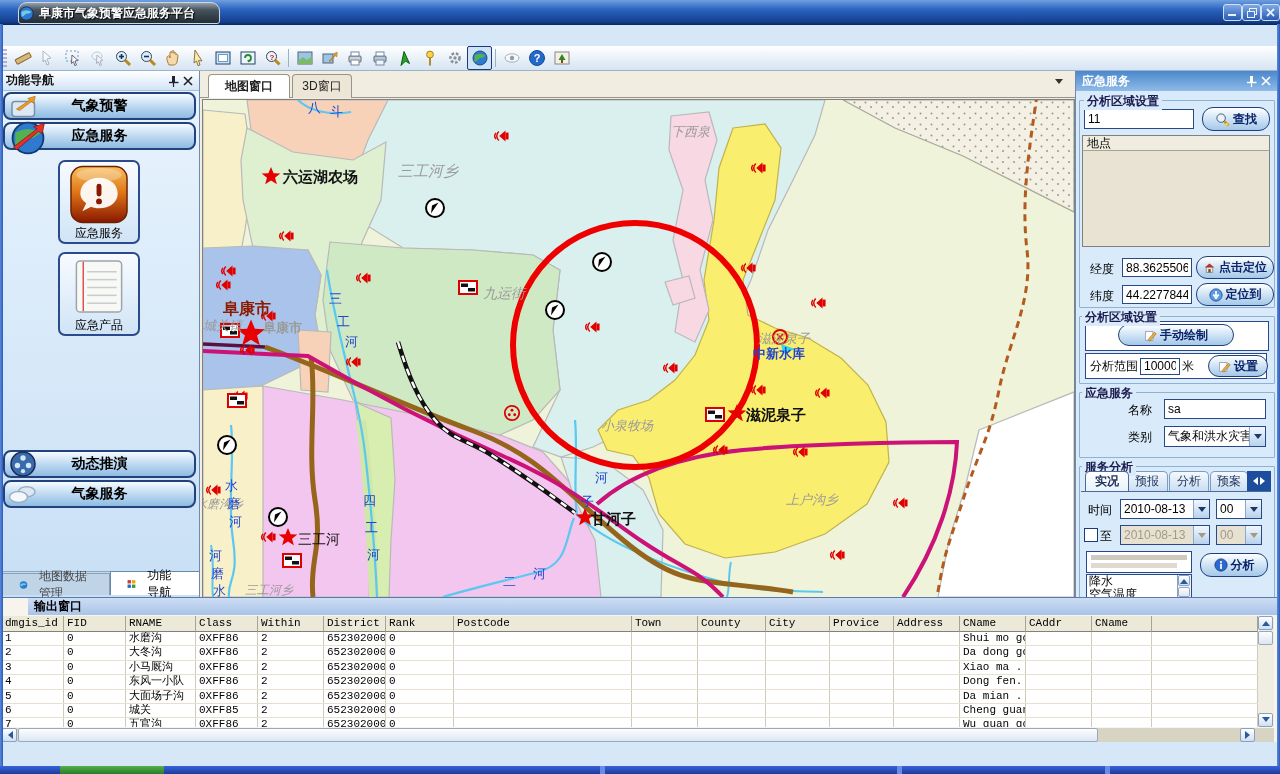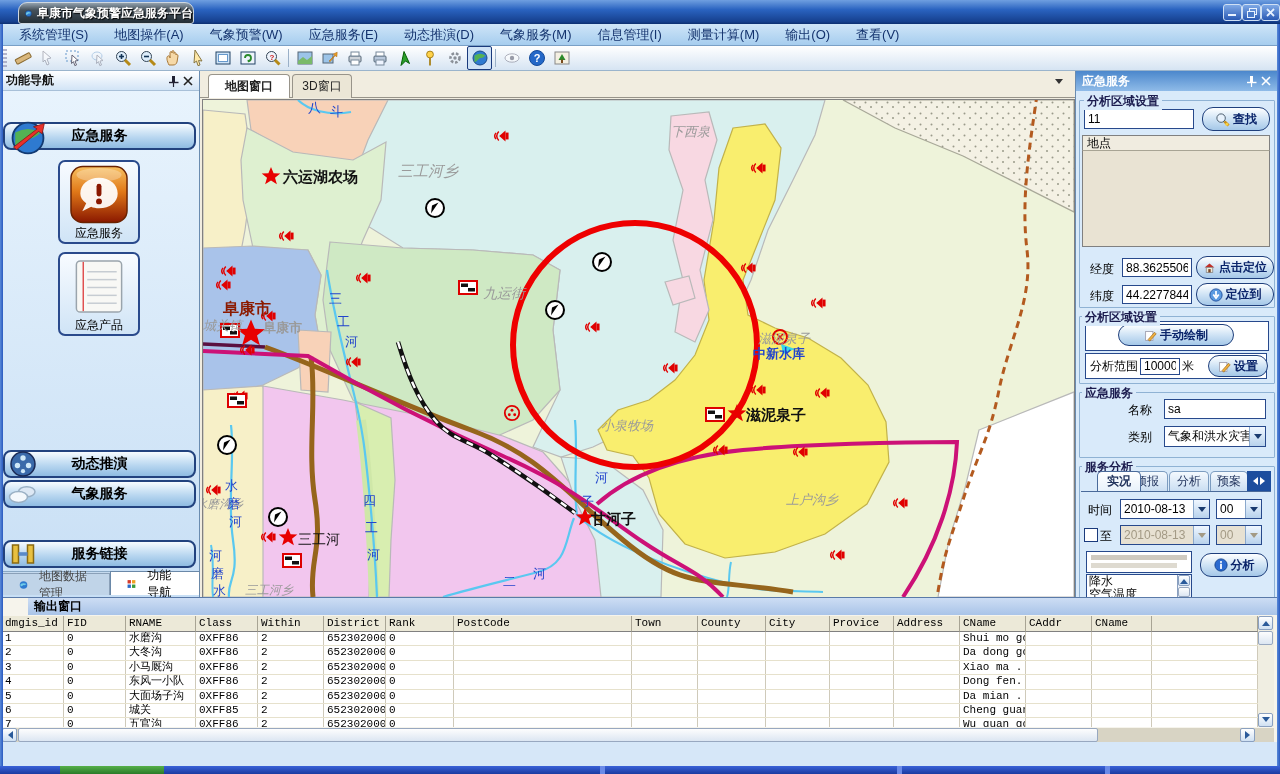--- a/index.html
+++ b/index.html
@@ -3,23 +3,23 @@
 <meta charset="utf-8">
 <style>
   html,body{margin:0;padding:0;background:#000;}
   #win{position:relative;width:1280px;height:774px;overflow:hidden;
        font-family:"Liberation Sans","DejaVu Sans",sans-serif;font-size:12px;
        background:#d6e7f8;cursor:default;}
   .abs{position:absolute;}
   
   #titlebar{position:absolute;left:0;top:0;width:1280px;height:24px;
     background:linear-gradient(#6f9fe0,#2a63c0 40%,#16408e 90%,#0c2f70);border-bottom:1px solid #0a2a66;}
-  #titletab{position:absolute;left:18px;top:2px;width:176px;height:22px;border-radius:9px 9px 3px 3px;
+  #titletab{position:absolute;left:18px;top:2px;width:202px;height:22px;border-radius:9px 9px 3px 3px;
     background:linear-gradient(#93a2ae,#46525c 35%,#232e36);border:1px solid #cfd8e0;
-    display:flex;align-items:center;gap:5px;padding-left:6px;box-sizing:border-box;}
+    display:flex;align-items:center;gap:5px;box-sizing:border-box;}
   #titletab span{color:#fff;font-weight:bold;font-size:12px;text-shadow:1px 1px 1px #000;white-space:nowrap;}
   .winbtn{position:absolute;top:4px;width:17px;height:15px;border:1px solid #cfe0f4;border-radius:3px;
     background:linear-gradient(#7fa9e6,#2a5ab4);display:flex;align-items:center;justify-content:center;}
   
   #menubar{position:absolute;left:0;top:24px;width:1280px;height:22px;
     background:linear-gradient(#cfe5f8,#a6cdee);border-bottom:1px solid #7aa0c6;display:flex;align-items:center;padding-left:6px;box-sizing:border-box;}
   .menu-item{padding:0 13px;font-size:13px;color:#14336e;line-height:21px;white-space:nowrap;}
   
   #toolbar{position:absolute;left:0;top:46px;width:1280px;height:25px;
     background:linear-gradient(#ffffff,#d6e4f3);border-bottom:1px solid #9ab4cc;display:flex;align-items:center;padding-left:2px;box-sizing:border-box;}
@@ -132,32 +132,20 @@
           <rect x="0.5" y="3.5" width="7" height="6" fill="#4a7ac8" stroke="#e8f2ff"></rect>
         </svg>
       </div>
     <div class="winbtn" style="left:1261px">
         <svg width="9" height="9">
           <path d="M1,1 L8,8 M8,1 L1,8" stroke="#e8f2ff" stroke-width="1.8"></path>
         </svg>
       </div>
   </div>
 
-  <div id="menubar">
-      <div class="menu-item">系统管理(S)</div>
-      <div class="menu-item">地图操作(A)</div>
-      <div class="menu-item">气象预警(W)</div>
-      <div class="menu-item">应急服务(E)</div>
-      <div class="menu-item">动态推演(D)</div>
-      <div class="menu-item">气象服务(M)</div>
-      <div class="menu-item">信息管理(I)</div>
-      <div class="menu-item">测量计算(M)</div>
-      <div class="menu-item">输出(O)</div>
-      <div class="menu-item">查看(V)</div>
-    </div>
 
   <div id="toolbar">
       <div class="grip"></div>
       <div class="tbtn">
         <svg viewBox="0 0 18 18" width="18" height="18">
           <rect x="1" y="7" width="16" height="5" rx="1" transform="rotate(-28 9 9)" fill="#d9b77c" stroke="#8a6a30"></rect>
         </svg>
       </div>
       <div class="tbtn">
         <svg viewBox="0 0 18 18" width="18" height="18">
@@ -306,20 +294,27 @@
       <svg width="14" height="14">
           <rect x="5" y="2" width="3" height="6" fill="#223"></rect>
           <line x1="2" y1="8.5" x2="11.5" y2="8.5" stroke="#223" stroke-width="1.4"></line>
           <line x1="6.5" y1="9" x2="6.5" y2="13" stroke="#223" stroke-width="1.2"></line>
         </svg>
       <svg width="14" height="14">
           <path d="M3,3 L11,11 M11,3 L3,11" class="icon-x"></path>
         </svg>
     </div>
 
+    <div class="lp-btn" style="top:21px">
+      <span class="bicon"><svg width="34" height="30" viewBox="0 0 20 20">
+            <rect x="2" y="7" width="15" height="10" rx="2" fill="#dce8f4" stroke="#7890a8"></rect>
+            <path d="M5,12 L14,6 l-1.5,-1 5,-1.5 -1,4.5 -1.5,-1 -8,6z" fill="#f49a20" stroke="#a06a10" stroke-width=".4"></path>
+          </svg></span>
+      <span>气象预警</span>
+    </div>
     <div class="lp-btn" style="top:51px">
       <span class="bicon" style="top:-6px"><svg width="42" height="40" viewBox="0 0 22 22">
             <circle cx="11" cy="11" r="8.5" fill="#2e7ad0" stroke="#123a72"></circle>
             <path d="M4,8 Q11,4 18,8 Q14,12 11,11 Q7,14 4,15 Z" fill="#53b153"></path>
             <path d="M3,16 L16,6 l-2,-1.2 6,-1.8 -1.2,5.6 -2,-1.2 -12,10z" fill="#e8302a" stroke="#7a1410" stroke-width=".4"></path>
           </svg></span>
       <span>应急服务</span>
     </div>
 
     <div class="bigbtn" style="top:89px">
@@ -363,28 +358,20 @@
             <circle cx="10" cy="14.8" r="1.4" fill="#cfe8f8"></circle>
           </svg></span>
       <span>动态推演</span>
     </div>
     <div class="lp-btn" style="top:409px">
       <span class="bicon"><svg width="32" height="30" viewBox="0 0 20 20">
             <ellipse cx="12.5" cy="8.5" rx="5.5" ry="3.4" fill="#dde8f4" stroke="#9ab0c4"></ellipse>
             <ellipse cx="7" cy="12" rx="6" ry="3.6" fill="#f4f8fc" stroke="#9ab0c4"></ellipse>
           </svg></span>
       <span>气象服务</span>
-    </div>
-    <div class="lp-btn" style="top:469px">
-      <span class="bicon"><svg width="32" height="30" viewBox="0 0 20 20">
-            <rect x="3" y="4" width="4" height="12" fill="#e8c040" stroke="#8a6a10"></rect>
-            <rect x="13" y="4" width="4" height="12" fill="#e8c040" stroke="#8a6a10"></rect>
-            <line x1="7" y1="10" x2="13" y2="10" stroke="#5a8ac8" stroke-width="2.4"></line>
-          </svg></span>
-      <span>服务链接</span>
     </div>
 
     <div id="lp-tabs">
       <div class="lp-tab" style="margin-left:2px">
         <svg width="12" height="12" viewBox="0 0 18 18">
             <circle cx="9" cy="9" r="7.5" fill="#2e7ad0"></circle>
             <path d="M3,7 Q9,4 15,7 Q12,10 9,9 Q6,11 3,12 Z" fill="#6fcbe8"></path>
           </svg>
         <span>地图数据管理</span>
       </div>
@@ -657,21 +644,21 @@
     <input class="fld" style="left: 88px; top: 328px; width: 102px; height: 20px;" value="sa">
     <span class="lbl" style="left:52px;top:358px">类别</span>
     <div class="combo" style="left:88px;top:355px;width:102px;height:21px">
       <span class="cval">气象和洪水灾害</span>
       <span class="carrow"></span>
     </div>
 
     <div class="grp-label" style="left:6px;top:388px">服务分析</div>
     <div class="grp-box" style="left:3px;top:395px;width:194px;height:131px"></div>
     <div class="abs" style="left:5px;top:400px;width:190px;height:20px;border-bottom:1px solid #4a6a9a;overflow:hidden">
-      <div class="rp-tab active" style="left:16px;width:44px">
+      <div class="rp-tab active" style="left:4px;width:44px">
           <span>实况</span>
         </div>
       <div class="rp-tab" style="left:45px;width:42px">
           <span>预报</span>
         </div>
       <div class="rp-tab" style="left:88px;width:40px">
           <span>分析</span>
         </div>
       <div class="rp-tab" style="left:129px;width:38px">
           <span>预案</span>

